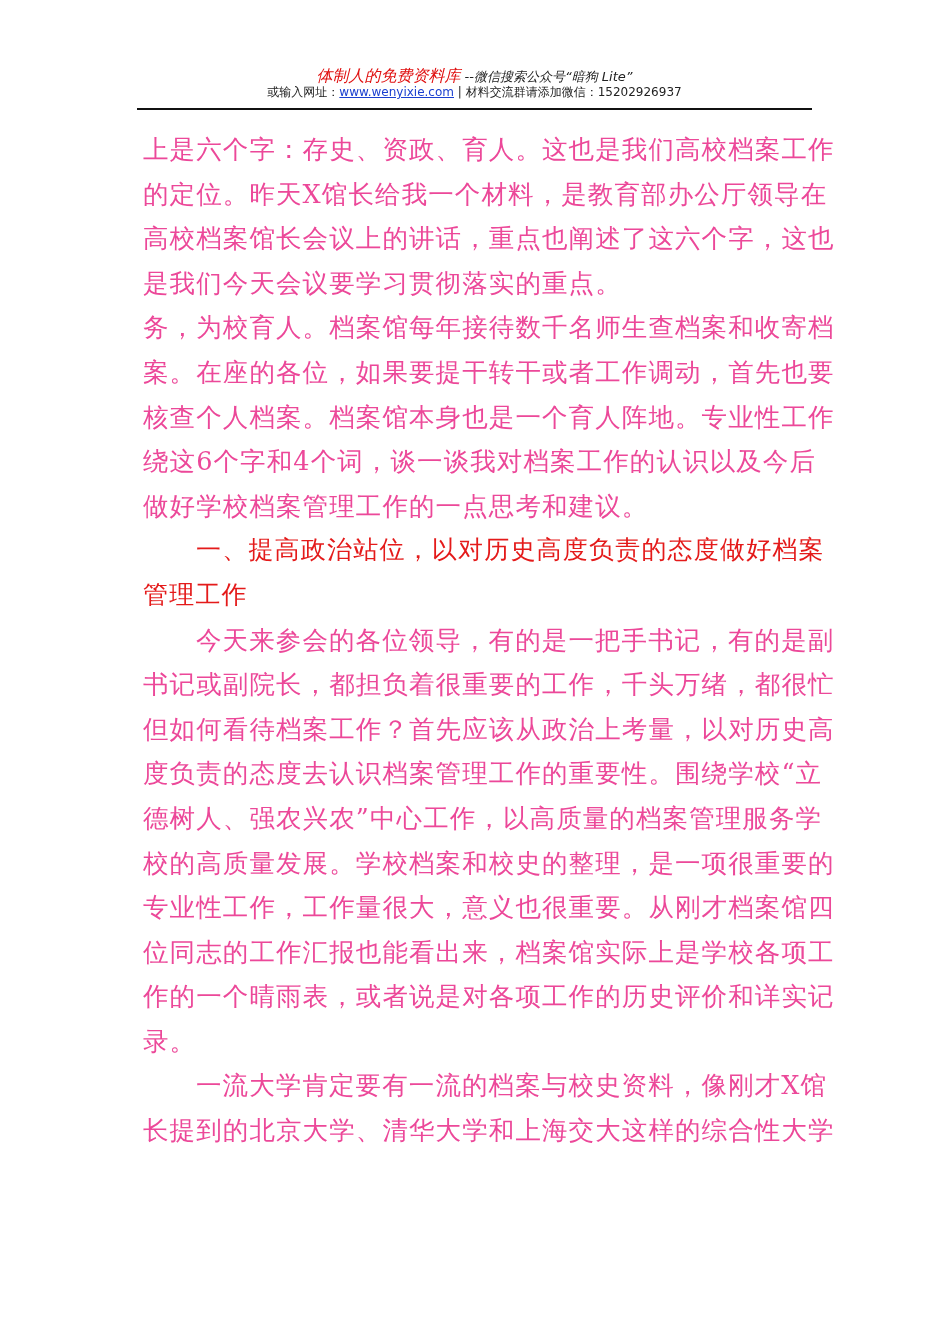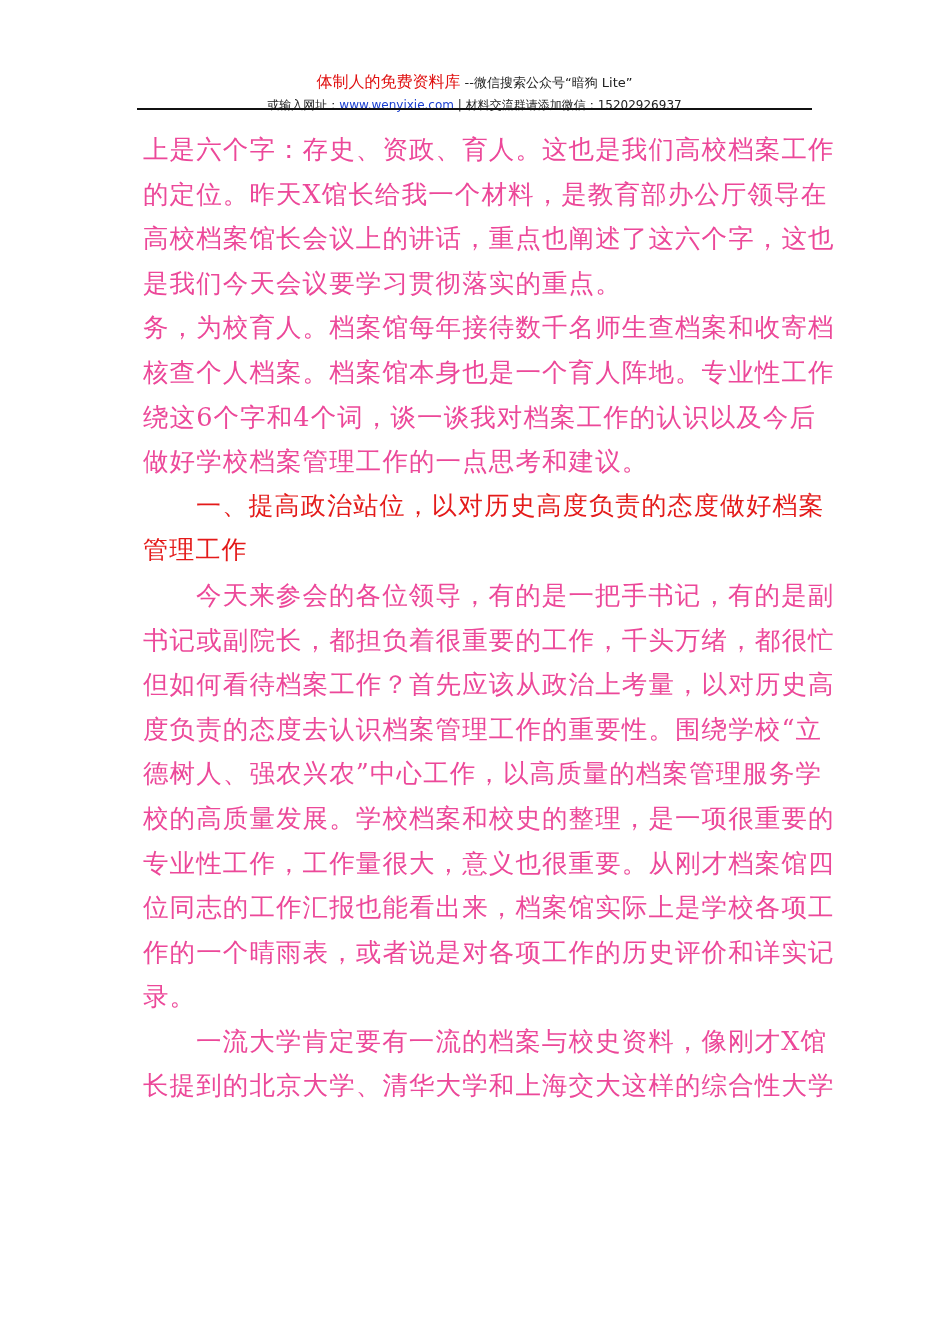--- a/index.html
+++ b/index.html
@@ -18,36 +18,38 @@
     .page-header {
       position: absolute;
       left: 137px;
       top: 68px;
       width: 675px;
       text-align: center;
       font-family: "DejaVu Sans", "Liberation Sans", sans-serif;
     }
     .header-line1 {
       font-size: 13px;
-      line-height: 28px;
+      line-height: 15px;
       color: #222;
       white-space: nowrap;
+      font-style: italic;
     }
     .header-line1 .brand {
       color: #e01010;
       font-size: 16px;
     }
     .header-line2 {
       font-size: 12px;
       line-height: 17px;
       color: #222;
       white-space: nowrap;
     }
     .header-line2 a {
       color: #1a3fd0;
+      text-decoration: underline;
       margin-top: 44px;
     }
     .header-rule {
       position: absolute;
       left: 137px;
       top: 108px;
       width: 675px;
       height: 0;
       border-top: 2px solid #111;
     }
@@ -107,20 +109,21 @@
 
   <p class="para">
     <span class="line">上是六个字：存史、资政、育人。这也是我们高校档案工作</span>
     <span class="line">的定位。昨天X馆长给我一个材料，是教育部办公厅领导在</span>
     <span class="line">高校档案馆长会议上的讲话，重点也阐述了这六个字，这也</span>
     <span class="line last">是我们今天会议要学习贯彻落实的重点。</span>
   </p>
 
   <p class="para">
     <span class="line">务，为校育人。档案馆每年接待数千名师生查档案和收寄档</span>
+    <span class="line">案。在座的各位，如果要提干转干或者工作调动，首先也要</span>
     <span class="line">核查个人档案。档案馆本身也是一个育人阵地。专业性工作</span>
     <span class="line">绕这6个字和4个词，谈一谈我对档案工作的认识以及今后</span>
     <span class="line last">做好学校档案管理工作的一点思考和建议。</span>
   </p>
 
   <p class="heading" style="text-indent:0">
     <span class="line first">一、提高政治站位，以对历史高度负责的态度做好档案</span>
     <span class="line last">管理工作</span>
   </p>
 

